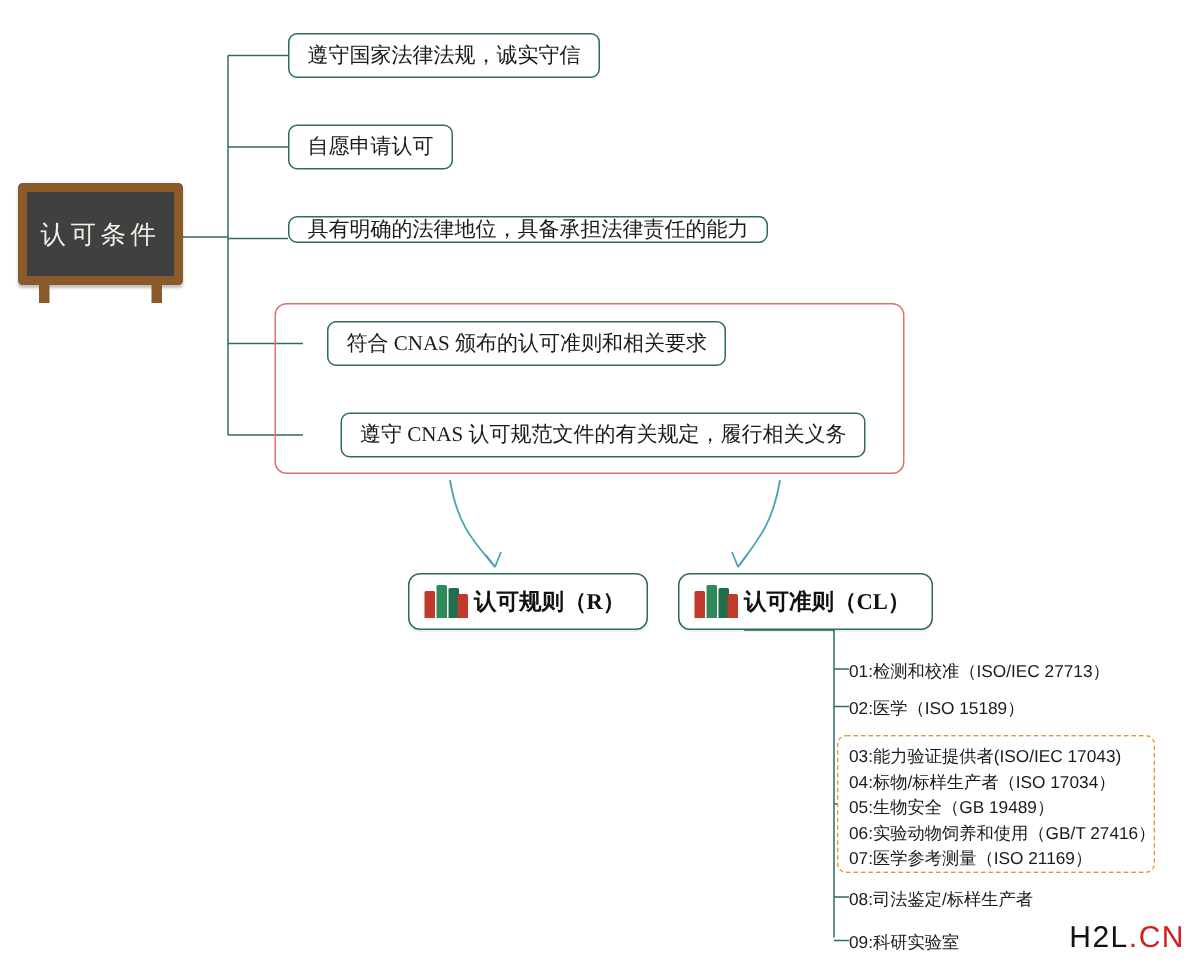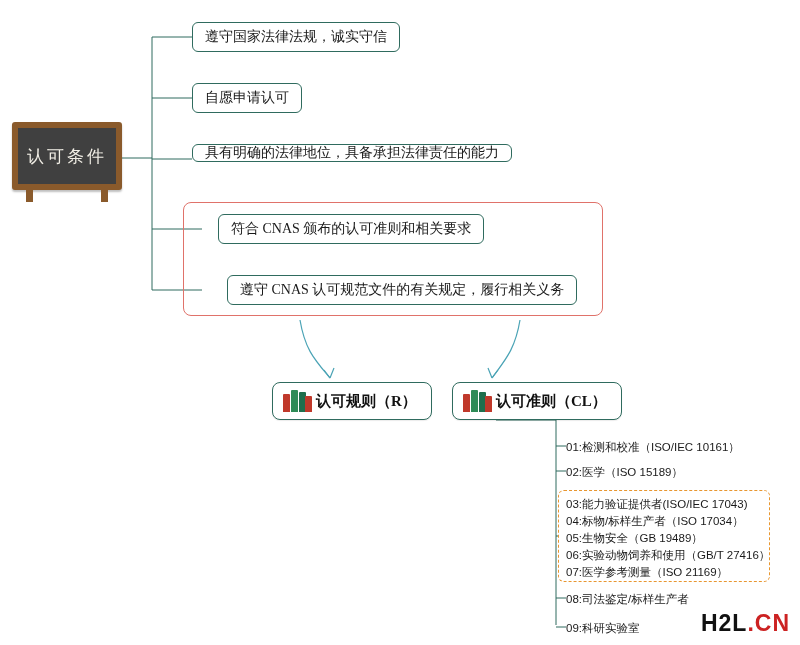--- a/index.html
+++ b/index.html
@@ -162,22 +162,22 @@
     box-sizing: border-box;
     background: transparent;
   }
 
   
   .watermark {
     position: absolute;
     right: 10px;
     bottom: 8px;
     font-family: "Liberation Sans", sans-serif;
-    font-size: 23px;
-    font-weight: bold;
+    font-size: 20px;
+    font-weight: normal;
     letter-spacing: 1px;
     margin-left: 44px;
   }
   .watermark .h2l { color: #111111; }
   .watermark .cn { color: #cc2222; }
 </style>
 </head>
 <body>
 
 <div id="stage">
@@ -245,21 +245,21 @@
         <i></i>
         <i></i>
         <i></i>
         <i></i>
       </span>
     <span>认可规则（R）</span>
   </div>
 
   <div class="group-orange"></div>
 
-  <div class="leaf" style="top:440px"><span>01:检测和校准（ISO/IEC 10161）</span></div>
+  <div class="leaf" style="top:440px"><span>01:检测和校准（ISO/IEC 27713）</span></div>
   <div class="leaf" style="top:465px"><span>02:医学（ISO 15189）</span></div>
   <div class="leaf" style="top:497px"><span>03:能力验证提供者(ISO/IEC 17043)</span></div>
   <div class="leaf" style="top:514px"><span>04:标物/标样生产者（ISO 17034）</span></div>
   <div class="leaf" style="top:531px"><span>05:生物安全（GB 19489）</span></div>
   <div class="leaf" style="top:548px"><span>06:实验动物饲养和使用（GB/T 27416）</span></div>
   <div class="leaf" style="top:565px"><span>07:医学参考测量（ISO 21169）</span></div>
   <div class="leaf" style="top:592px"><span>08:司法鉴定/标样生产者</span></div>
   <div class="leaf" style="top:621px"><span>09:科研实验室</span></div>
 
   <div class="watermark">

